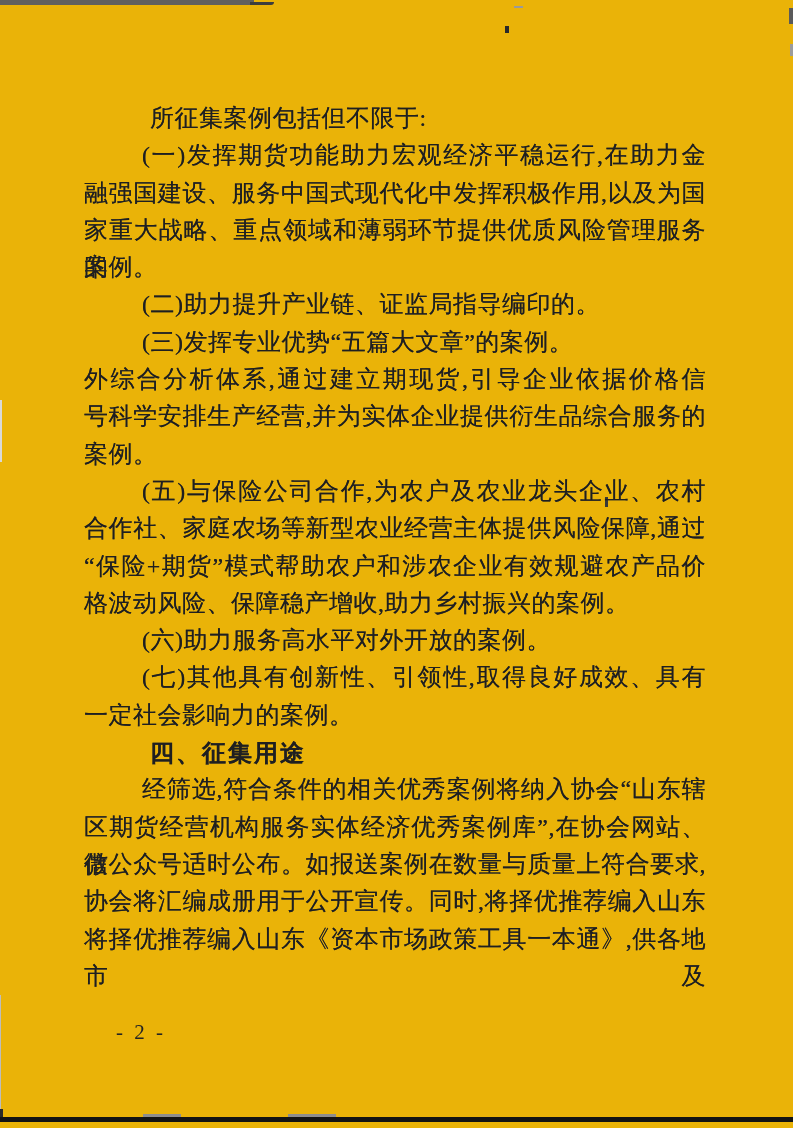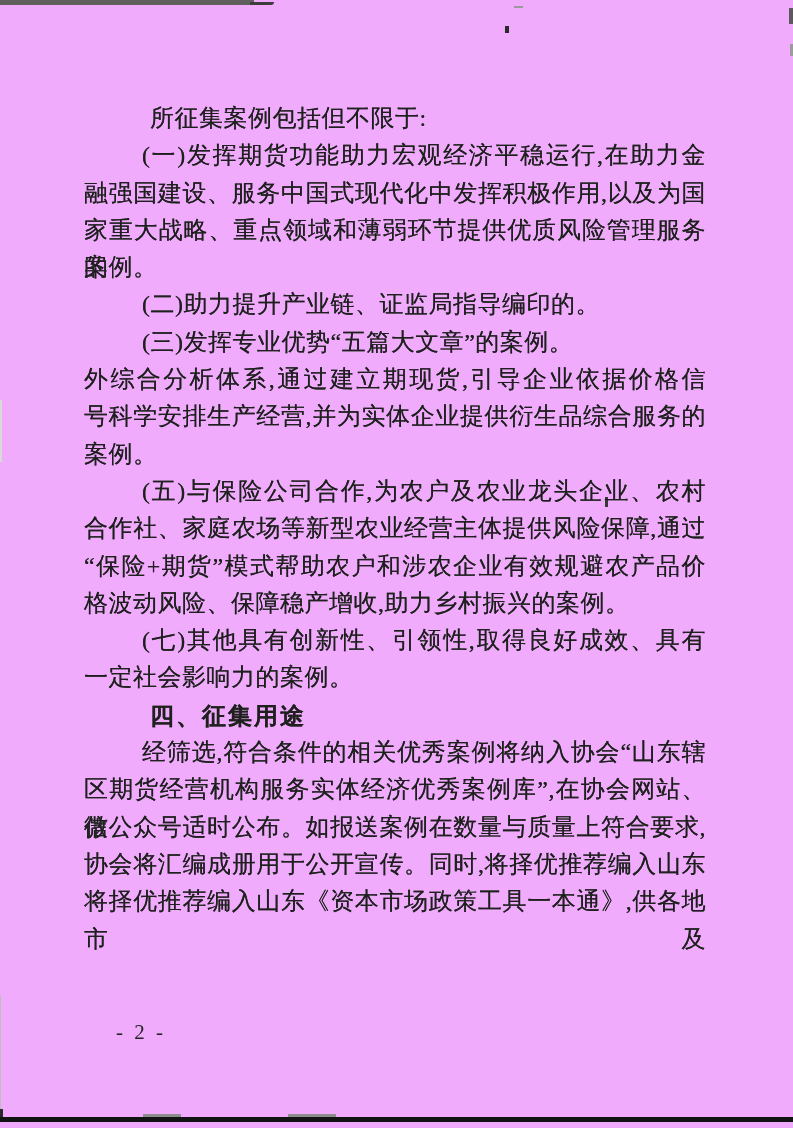--- a/index.html
+++ b/index.html
@@ -1,20 +1,20 @@
 <!DOCTYPE html>
 <html><head>
 <meta charset="utf-8">
 <style>
   html, body { margin: 0; padding: 0; background: #e8e8e8; }
   .page {
     position: relative;
     width: 793px;
     height: 1128px;
-    background: #f0abfc;
+    background: #eab308;
     overflow: hidden;
     font-family: "Liberation Serif", "DejaVu Serif", serif;
   }
   
   .doc-body {
     position: absolute;
     left: 84px;
     top: 100px;
     width: 622px;
     color: #1f1f1f;
@@ -92,20 +92,21 @@
       <div class="line">案例。</div>
       <div class="line indent">(二)助力提升产业链、证监局指导编印的。</div>
       <div class="line indent">(三)发挥专业优势“五篇大文章”的案例。</div>
       <div class="line justify">外综合分析体系,通过建立期现货,引导企业依据价格信</div>
       <div class="line justify">号科学安排生产经营,并为实体企业提供衍生品综合服务的</div>
       <div class="line">案例。</div>
       <div class="line indent justify">(五)与保险公司合作,为农户及农业龙头企业、农村</div>
       <div class="line justify">合作社、家庭农场等新型农业经营主体提供风险保障,通过</div>
       <div class="line justify">“保险+期货”模式帮助农户和涉农企业有效规避农产品价</div>
       <div class="line">格波动风险、保障稳产增收,助力乡村振兴的案例。</div>
+      <div class="line indent">(六)助力服务高水平对外开放的案例。</div>
       <div class="line indent justify">(七)其他具有创新性、引领性,取得良好成效、具有</div>
       <div class="line">一定社会影响力的案例。</div>
       <div class="line indent2 bold">四、征集用途</div>
       <div class="line indent justify">经筛选,符合条件的相关优秀案例将纳入协会“山东辖</div>
       <div class="line justify">区期货经营机构服务实体经济优秀案例库”,在协会网站、微</div>
       <div class="line justify">信公众号适时公布。如报送案例在数量与质量上符合要求,</div>
       <div class="line justify">协会将汇编成册用于公开宣传。同时,将择优推荐编入山东</div>
       <div class="line justify">将择优推荐编入山东《资本市场政策工具一本通》,供各地市及</div>
     </div>
 

